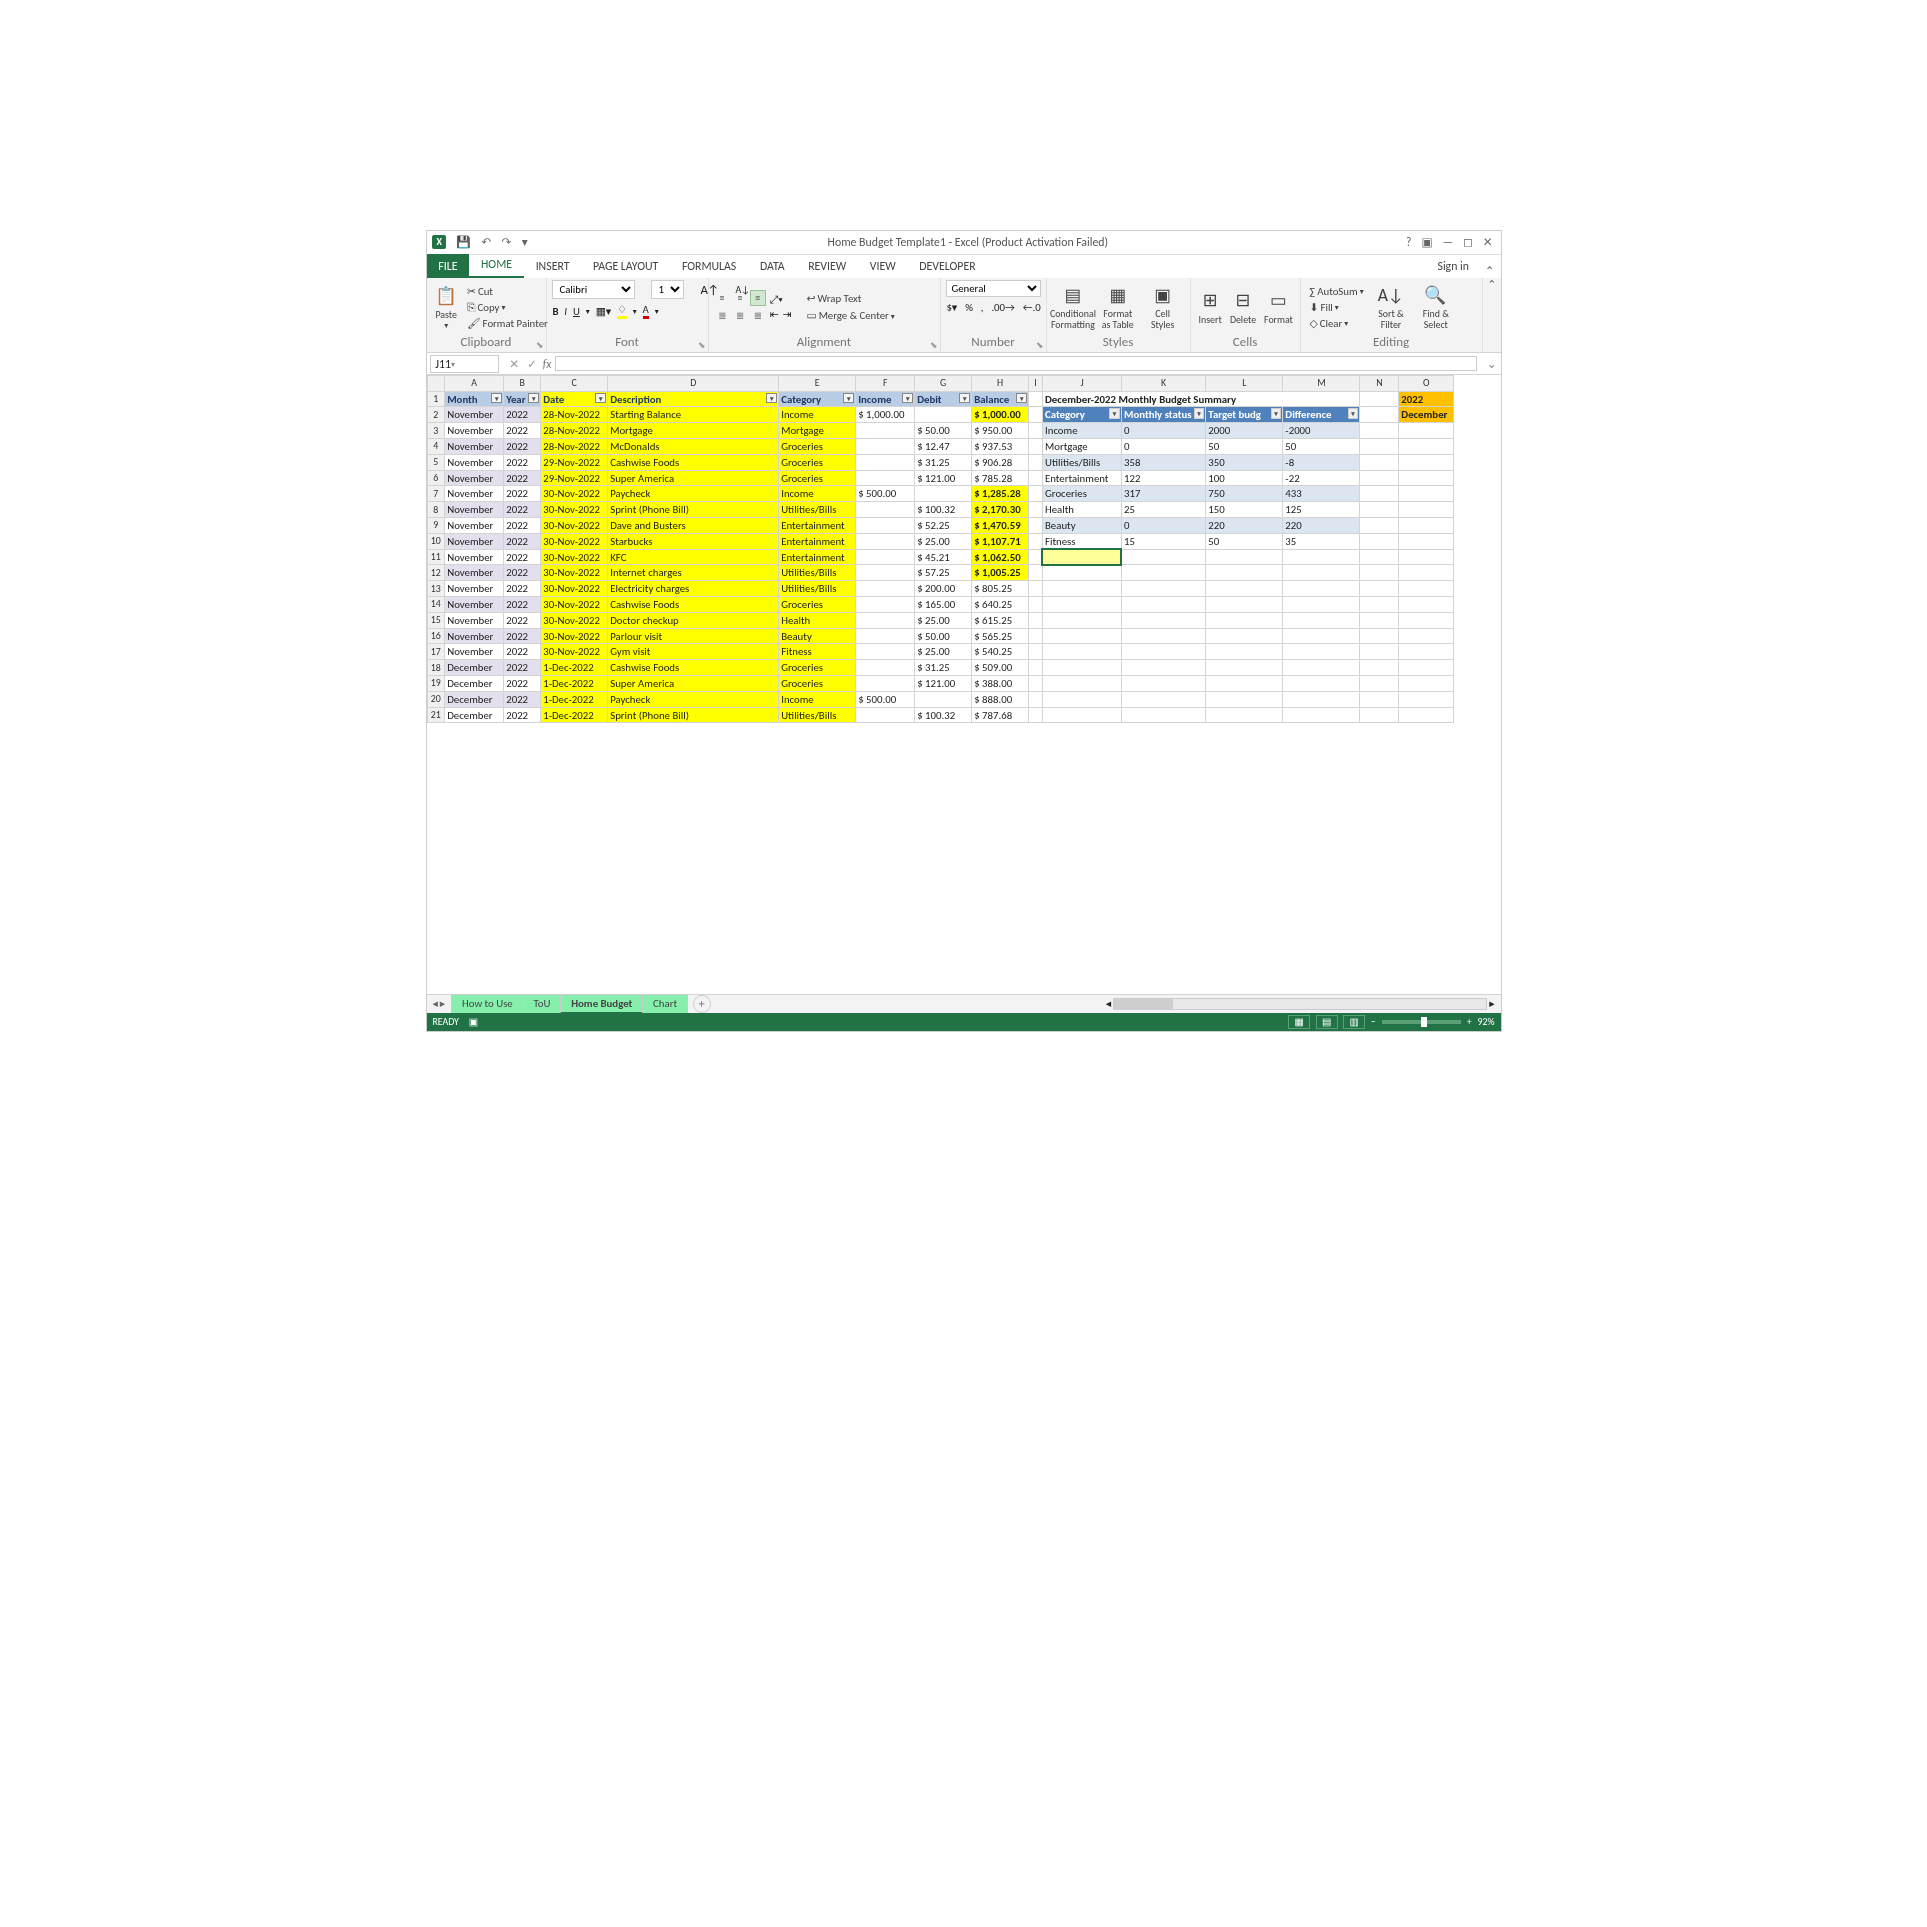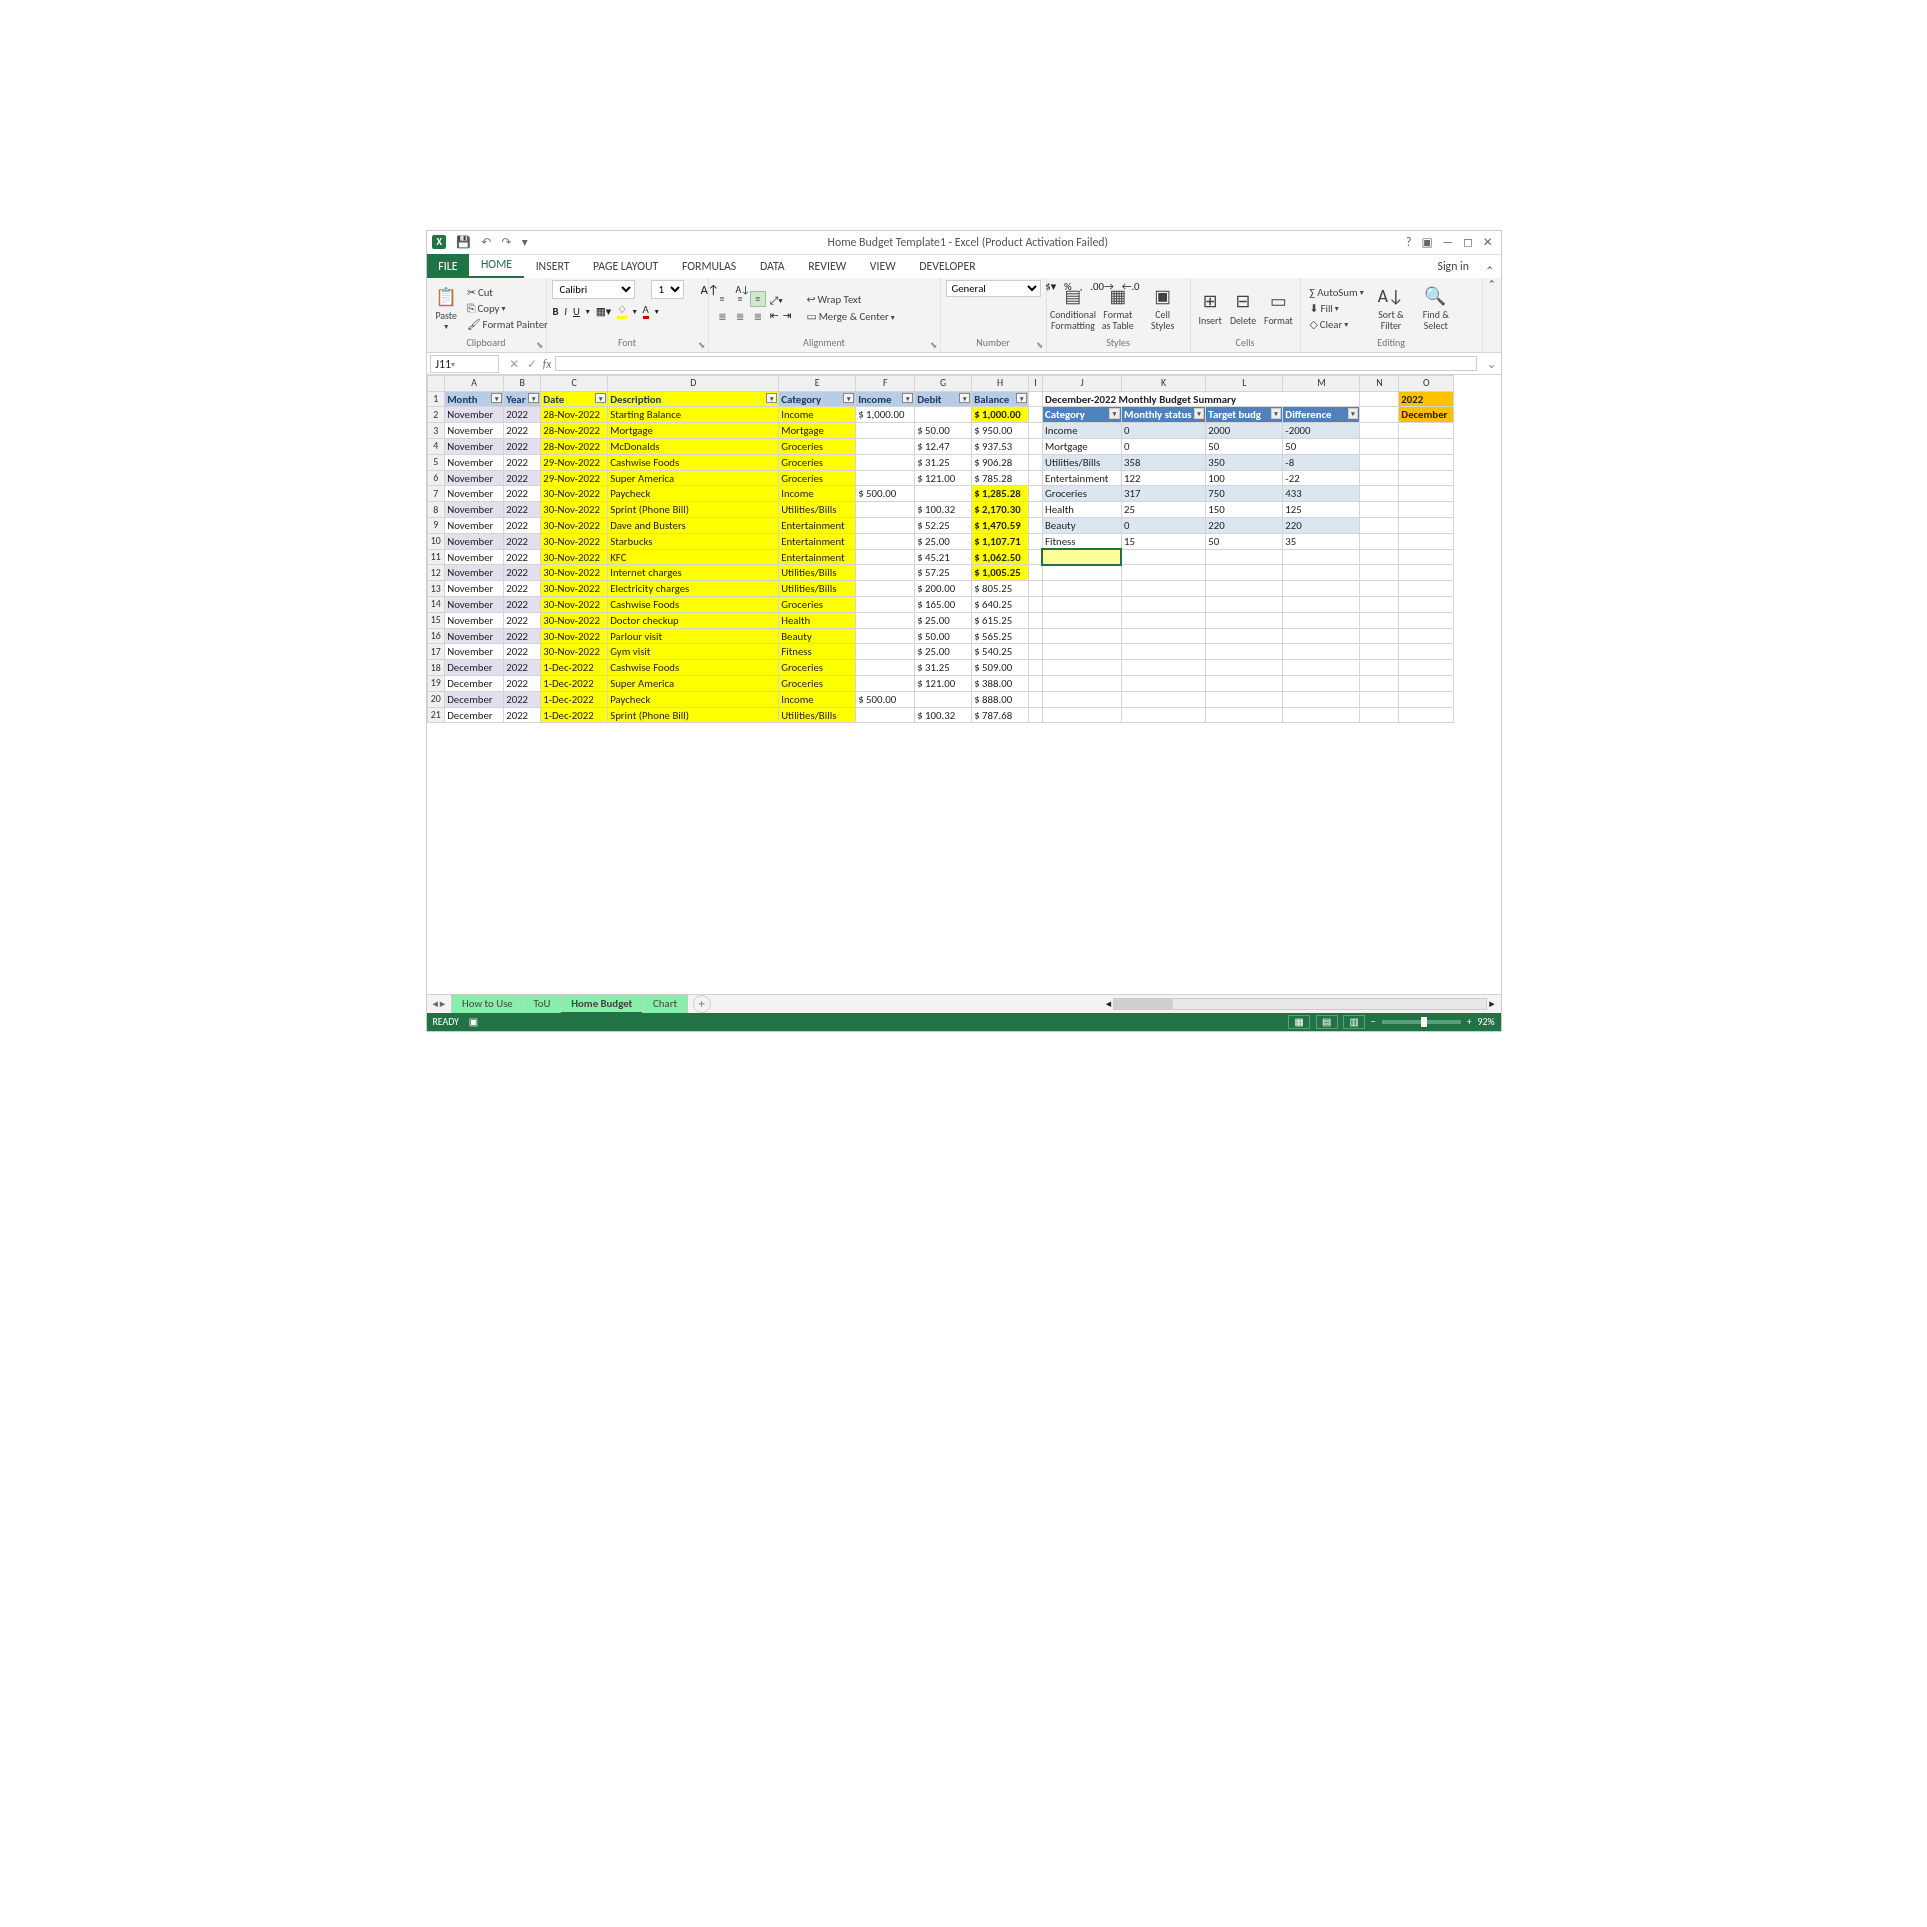--- a/index.html
+++ b/index.html
@@ -12,21 +12,21 @@
 .x-icon{width:13.8px;height:13.8px;background:#217346;color:#fff;font-weight:bold;font-size:9.9px;display:flex;align-items:center;justify-content:center;border-radius:2px}
 .qat span{color:#666;font-size:11.8px;padding:0 3.9px;cursor:default}
 .tabs{height:23.6px;display:flex;align-items:flex-end;background:#fff;font-size:11.8px}
 .tab-file{background:#217346;color:#fff;padding:4.9px 11.8px;font-size:11.8px}
 .tab{padding:4.9px 11.8px;color:#444;cursor:default}
 .tab.active{color:#217346;border-bottom:2px solid #217346}
 .tabs .spacer{flex:1}
 .signin{padding:4.9px 9.9px;color:#444;font-size:11.8px}
 .ribbon{height:75px;background:#f3f3f3;border-bottom:1px solid #d4d4d4;display:flex;font-size:10.8px}
 .group{border-right:1px solid #e0e0e0;padding:2px 5.9px;display:flex;flex-direction:column;justify-content:space-between;position:relative}
-.group-label{text-align:center;color:#777;font-size:10px;padding-bottom:1px}
+.group-label{text-align:center;color:#777;font-size:13px;padding-bottom:1px}
 .group-body{flex:1;display:flex;align-items:center;gap:3.9px}
 .launcher{position:absolute;bottom:2px;right:2px;color:#999;font-size:8.9px}
 .btn{display:flex;align-items:center;gap:2px;padding:1px 3px;color:#444;font-size:10.8px;white-space:nowrap}
 .big-btn{display:flex;flex-direction:column;align-items:center;justify-content:center;width:41px;padding:2px;color:#444;font-size:9.9px;text-align:center;line-height:1.1}
 .big-btn .ico{width:23.6px;height:23.6px;margin-bottom:2px;display:flex;align-items:center;justify-content:center;font-size:17.7px}
 .fontbox{display:flex;align-items:center;gap:16px}
 .fontbox select,.fontbox input{font-size:10.8px;border:1px solid #ccc;background:#fff;padding:1px 2px}
 .align-grid{display:grid;grid-template-columns:repeat(3,15.8px);grid-auto-rows:15.8px;gap:2px}
 .align-grid div{border:1px solid transparent;display:flex;align-items:center;justify-content:center;color:#666;font-size:9.9px}
 .align-grid .sel{background:#cfe6cf;border-color:#9ac39a}
@@ -189,21 +189,21 @@
               <span>Merge &amp; Center</span>
               <span style="font-size:7.9px">▾</span>
             </div>
         </div>
       </div>
       <div class="group-label">Alignment</div>
       <div class="launcher">⬊</div>
     </div>
 
     <div class="group" style="width:106px">
-      <div class="group-body" style="align-items:flex-start;gap:3.9px">
+      <div class="group-body" style="flex-direction:column;align-items:flex-start;gap:3.9px">
         <div class="numfmt"><select><option>General</option></select></div>
         <div style="display:flex;gap:7.9px">
           <span>$▾</span>
           <span>%</span>
           <span>,</span>
           <span>.00→</span>
           <span>←.0</span>
         </div>
       </div>
       <div class="group-label">Number</div>

